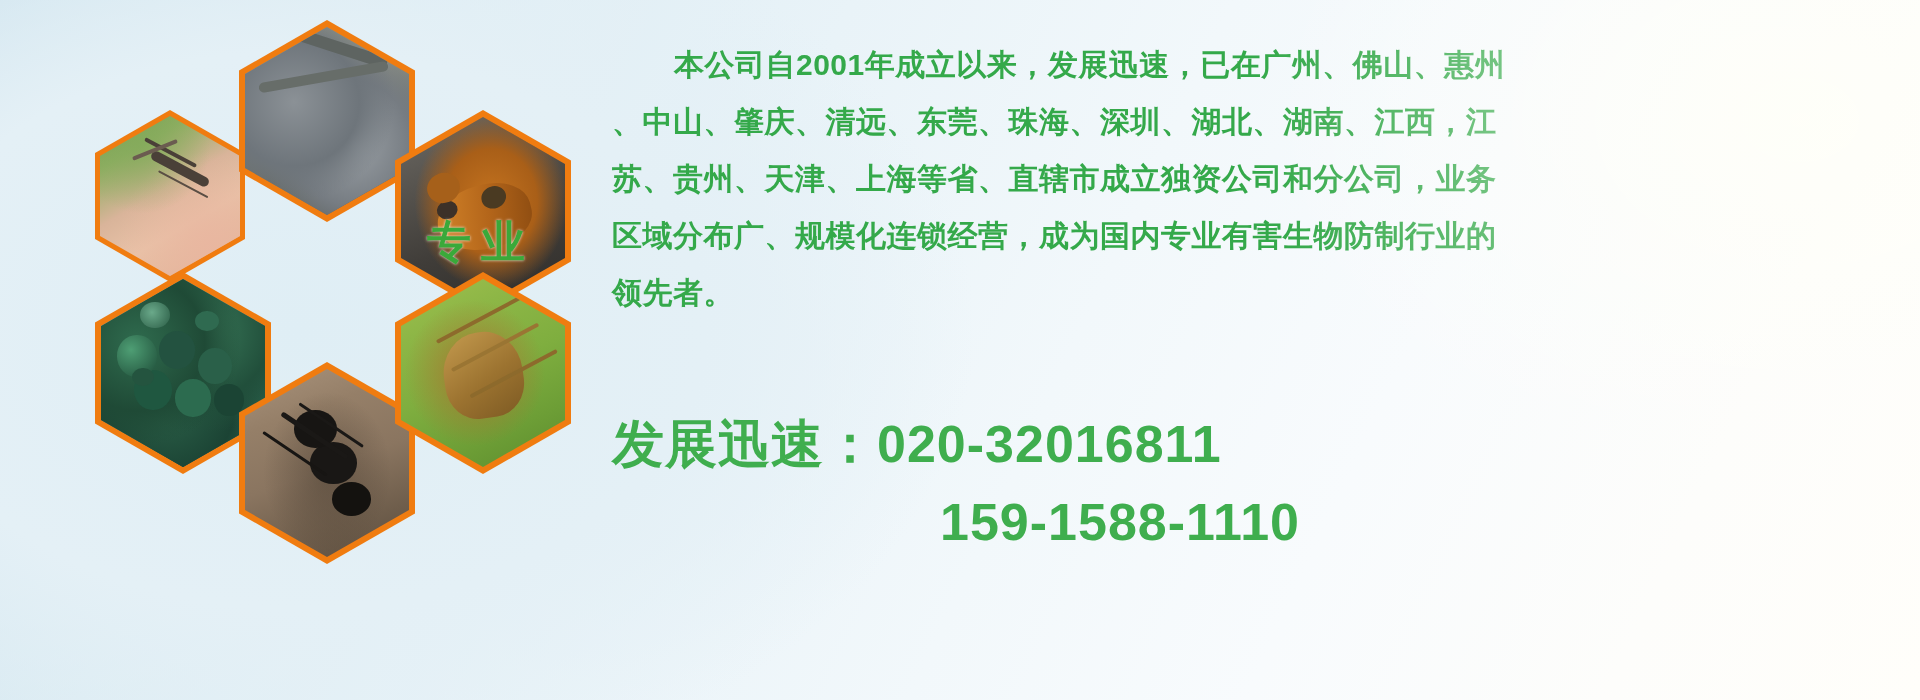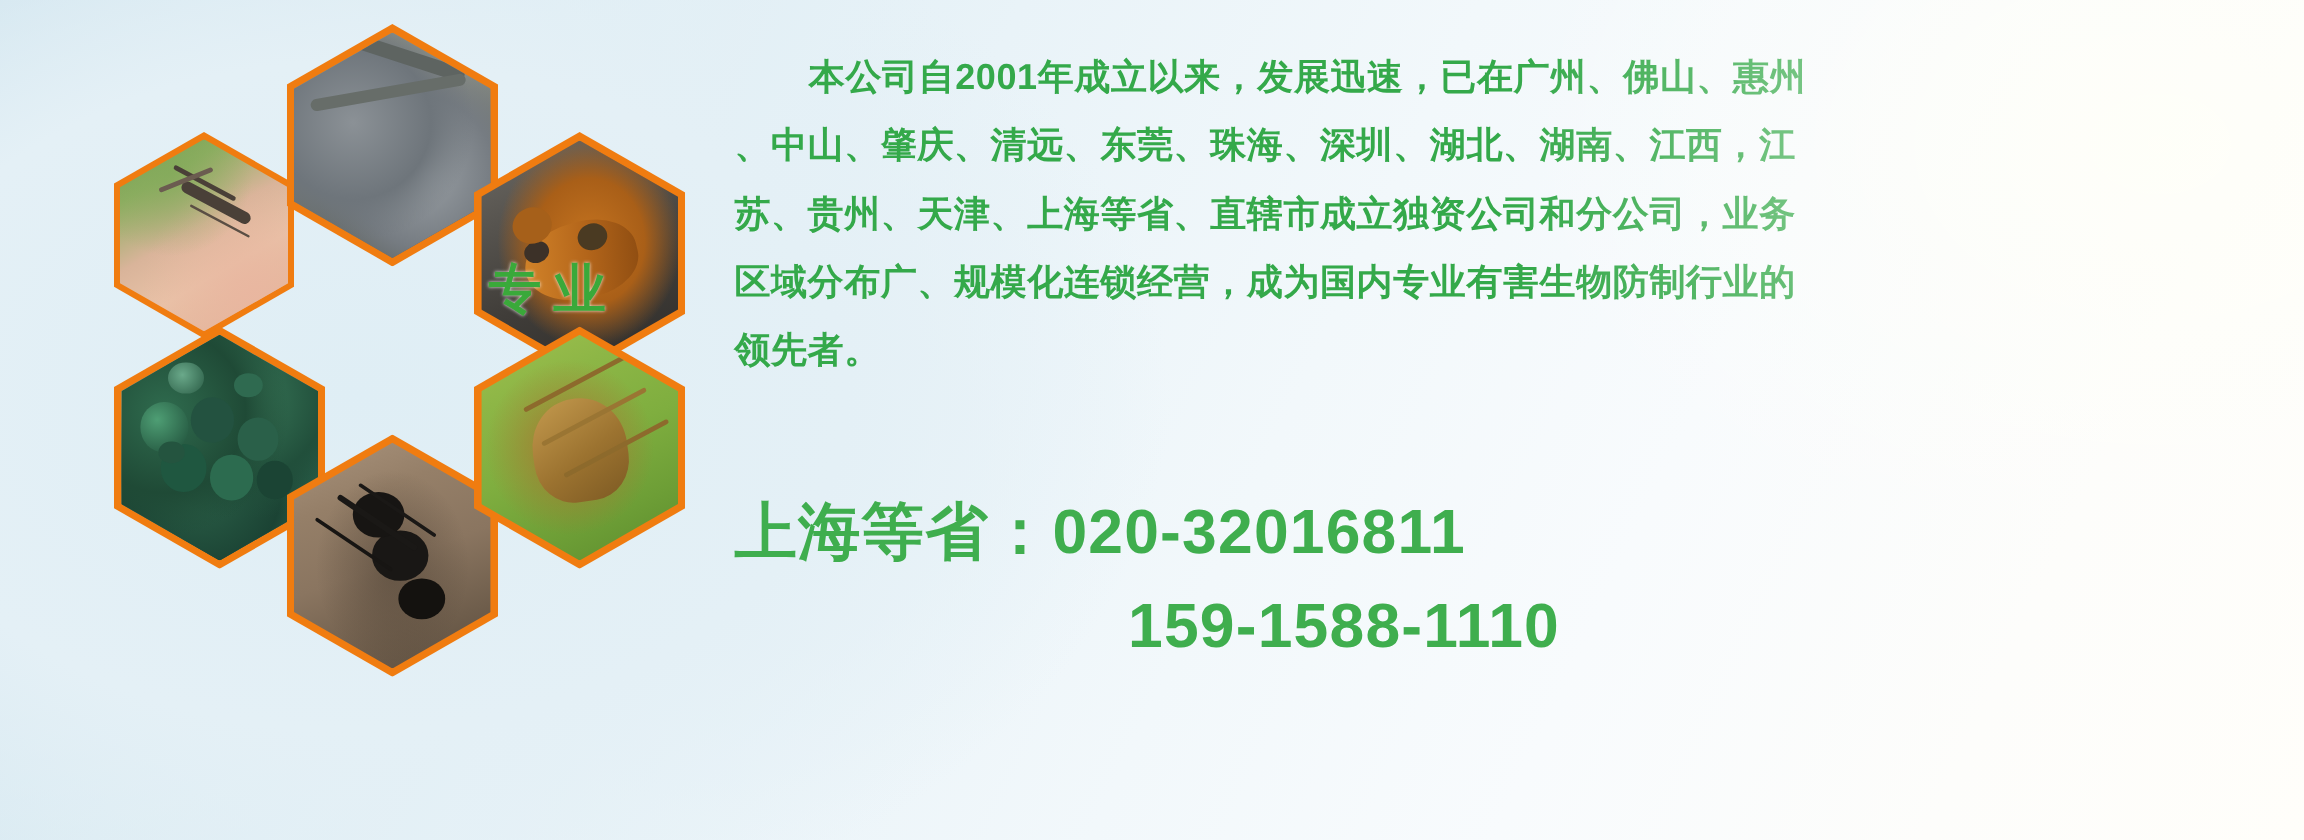--- a/index.html
+++ b/index.html
@@ -212,24 +212,24 @@
     width:60%; height:4px;
     background:#8d6a2c;
     transform: rotate(-28deg);
     border-radius:3px;
     box-shadow: 4px 64px 0 0 #8d6a2c, 0px 32px 0 0 #9a7533;
   }
 
   
   .hex-center-label {
     position: absolute;
-    left: 276px;
+    left: 260px;
     top: 200px;
     width: 180px;
-    text-align: center;
+    text-align: right;
     color: #3aa93a;
     font-weight: 700;
     line-height: 1.45;
     letter-spacing: 10px;
     font-size: 44px;
     text-shadow: 0 0 3px rgba(255,255,255,0.9);
     pointer-events: none;
   }
   .hex-center-label div { white-space: nowrap; }
 
@@ -320,17 +320,17 @@
 
   <div class="body-copy">
     <div><span class="indent"></span><span>本公司自2001年成立以来，发展迅速，已在广州、佛山、惠州</span></div>
     <div>、中山、肇庆、清远、东莞、珠海、深圳、湖北、湖南、江西，江</div>
     <div>苏、贵州、天津、上海等省、直辖市成立独资公司和分公司，业务</div>
     <div>区域分布广、规模化连锁经营，成为国内专业有害生物防制行业的</div>
     <div>领先者。</div>
   </div>
 
   <div class="contact-block">
-    <div class="contact-line1"><span>上海等省：</span><span>020-32016811</span></div>
+    <div class="contact-line1"><span>发展迅速：</span><span>020-32016811</span></div>
     <div class="contact-line2">159-1588-1110</div>
   </div>
 
 </div>
 
 </body></html>

